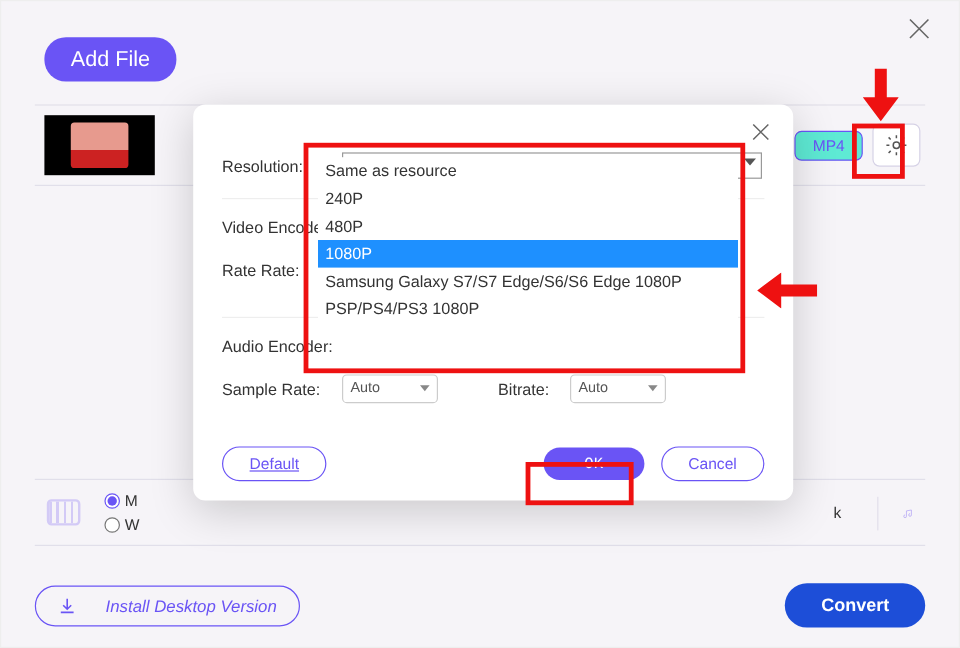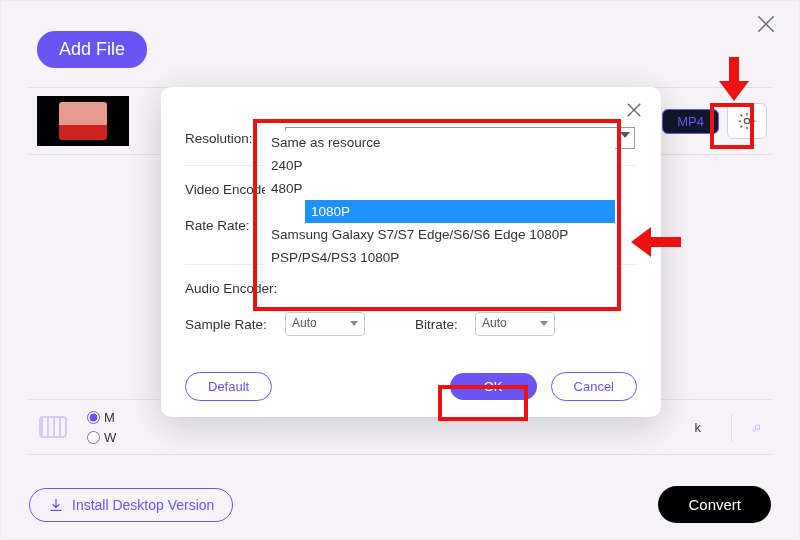--- a/index.html
+++ b/index.html
@@ -9,60 +9,60 @@
   .main-close { position: absolute; top: 12px; right: 22px; width: 22px; height: 22px; cursor: pointer; }
   .main-close svg { width: 100%; height: 100%; stroke: #666; stroke-width: 1.2; fill: none; }
 
   .add-file-btn { position: absolute; top: 30px; left: 36px; background: #6a54f5; color: #fff; border: none; border-radius: 18px; padding: 8px 22px; font-size: 18px; cursor: pointer; }
 
   
   .file-row { position: absolute; top: 86px; left: 28px; right: 28px; height: 68px; border-top: 1px solid #e1dfea; border-bottom: 1px solid #e1dfea; display: flex; align-items: center; }
   .thumb { width: 92px; height: 50px; background: #000; margin-left: 8px; position: relative; overflow:hidden;}
   .thumb-inner { position:absolute; left:22px; top:6px; width:48px; height:38px; background: linear-gradient(180deg,#e79a8e 0 60%, #c22 60%); border-radius:3px;}
   .file-row-right { position: absolute; right: 4px; top: 50%; transform: translateY(-50%); display: flex; align-items: center; gap: 8px; }
-  .mp4-pill { border: 1.5px solid #6a54f5; color: #6a54f5; background: #0f172a; border-radius: 6px; padding: 4px 14px; font-size: 13px; }
+  .mp4-pill { border: 1.5px solid #6a54f5; color: #6a54f5; background: #5eead4; border-radius: 6px; padding: 4px 14px; font-size: 13px; }
   .gear-box { width: 40px; height: 36px; border: 1px solid #d6d2e6; border-radius: 6px; background: #fff; display: flex; align-items: center; justify-content: center; cursor:pointer; }
   .gear-box svg { width: 20px; height: 20px; stroke: #555; fill: none; stroke-width:1.5; }
 
   
   .bottom-bar { position: absolute; left: 28px; right: 28px; top: 398px; height: 56px; border-top: 1px solid #e1dfea; border-bottom: 1px solid #e1dfea; display: flex; align-items: center; padding: 0 10px; }
   .video-icon { width: 28px; height: 22px; border: 2px solid #b7a9f5; border-radius: 4px; margin-right: 20px; background: repeating-linear-gradient(90deg,#b7a9f5 0 2px, transparent 2px 6px); opacity:.55;}
   .radio-col { font-size: 13px; color: #333; }
   .radio-col label { display:flex; align-items:center; gap:4px; height:20px;}
   .radio-col input { accent-color:#6a54f5;}
   .music-icon { position: absolute; right: 10px; top: 14px; width: 30px; height: 28px; border-left: 1px solid #e1dfea; padding-left: 20px; display:flex; align-items:center; justify-content:center;}
   .music-icon svg { width: 24px; height: 24px; stroke: #b7a9f5; fill: none; stroke-width:1.8;}
 
   .footer { position: absolute; left: 28px; right: 28px; bottom: 16px; display: flex; align-items: center; justify-content: space-between; }
-  .install-btn { border: 1.5px solid #6a54f5; color: #6a54f5; background: transparent; border-radius: 20px; padding: 8px 18px; font-size: 14px; display: flex; align-items: center; gap: 8px; cursor:pointer; }
+  .install-btn { border: 1.5px solid #6a54f5; color: #6a54f5; background: transparent; border-radius: 20px; padding: 8px 18px; font-size: 14px; display: flex; align-items: center; gap: 24px; cursor:pointer;font-style:italic; }
   .install-btn svg { width: 16px; height: 16px; stroke: #6a54f5; fill: none; stroke-width:2; }
-  .convert-btn { background: #000000; color: #fff; border: none; border-radius: 20px; padding: 10px 30px; font-size: 15px; cursor:pointer; }
+  .convert-btn { background: #1d4ed8; color: #fff; border: none; border-radius: 20px; padding: 10px 30px; font-size: 15px; cursor:pointer;font-weight:bold; }
 
   
   .dialog { position: absolute; left: 160px; top: 86px; width: 500px; height: 330px; background: #fff; border-radius: 10px; box-shadow: 0 8px 36px rgba(0,0,0,.18); padding: 20px 24px 16px; }
   .dialog-close { position: absolute; right: 18px; top: 14px; width: 18px; height: 18px; cursor: pointer; }
   .dialog-close svg { width:100%; height:100%; stroke:#666; stroke-width:1.4; fill:none;}
   .row { display: flex; align-items: center; font-size: 13.5px; color: #333; margin-top: 10px; height: 26px;}
   .row .lbl { width: 100px; }
   .sep { border-top:1px solid #eee; margin: 14px 0 6px; }
   .combo { border: 1px solid #999; min-width: 350px; height: 22px; position: relative; font-size:13px; padding:2px 6px; color:#555; background:#fff;}
   .combo .caret { position:absolute; right:4px; top:4px; border-left:5px solid transparent; border-right:5px solid transparent; border-top:6px solid #555;}
   .mini-combo { border:1px solid #ccc; border-radius:4px; width:80px; height:24px; font-size:12px; color:#555; padding:3px 6px; position:relative;}
   .mini-combo .caret { position:absolute; right:6px; top:8px; border-left:4px solid transparent; border-right:4px solid transparent; border-top:5px solid #888;}
   .audio-row .lbl2 { width: 60px; margin-left: 50px;}
   .btn-row { position:absolute; bottom:16px; left:24px; right:24px; display:flex; align-items:center;}
   .pill { border-radius: 16px; padding: 6px 22px; font-size: 13px; cursor:pointer;}
-  .default-btn { border:1.5px solid #6a54f5; color:#6a54f5; background:#fff; }
-  .ok-btn { background:#6a54f5; color:#fff; border:none; margin-left:auto; padding:6px 34px;}
+  .default-btn { border:1.5px solid #6a54f5; color:#6a54f5; background:#fff;text-decoration:underline; }
+  .ok-btn { background:#6a54f5; color:#fff; border:none; margin-left:auto; padding:6px 34px;font-family:Liberation Mono, monospace;}
   .cancel-btn { border:1.5px solid #6a54f5; color:#6a54f5; background:#fff; margin-left:14px;}
 
   
   .dropdown { position:absolute; left: 264px; top: 130px; width:350px; background:#fff; font-size:13.5px; color:#333; border:none; z-index:5;}
   .dropdown div { padding:2px 6px; line-height:19px; cursor:pointer;}
-  .dropdown .hl { background:#1e90ff; color:#fff;margin-left:40px; }
+  .dropdown .hl { background:#1e90ff; color:#fff; }
 
   
   .redbox { position:absolute; border:4px solid #e11; pointer-events:none; z-index:9;}
   .arrow { position:absolute; z-index:9; }
   .arrow svg { display:block; }
 </style>
 </head>
 <body>
 
 <div class="main-close">

